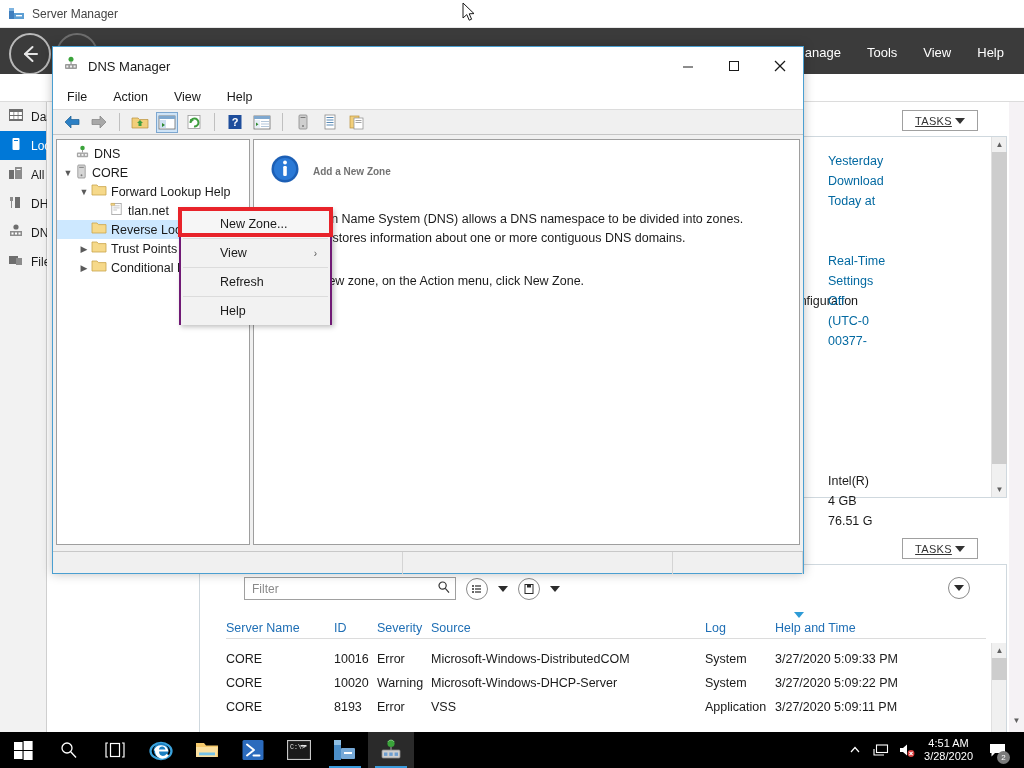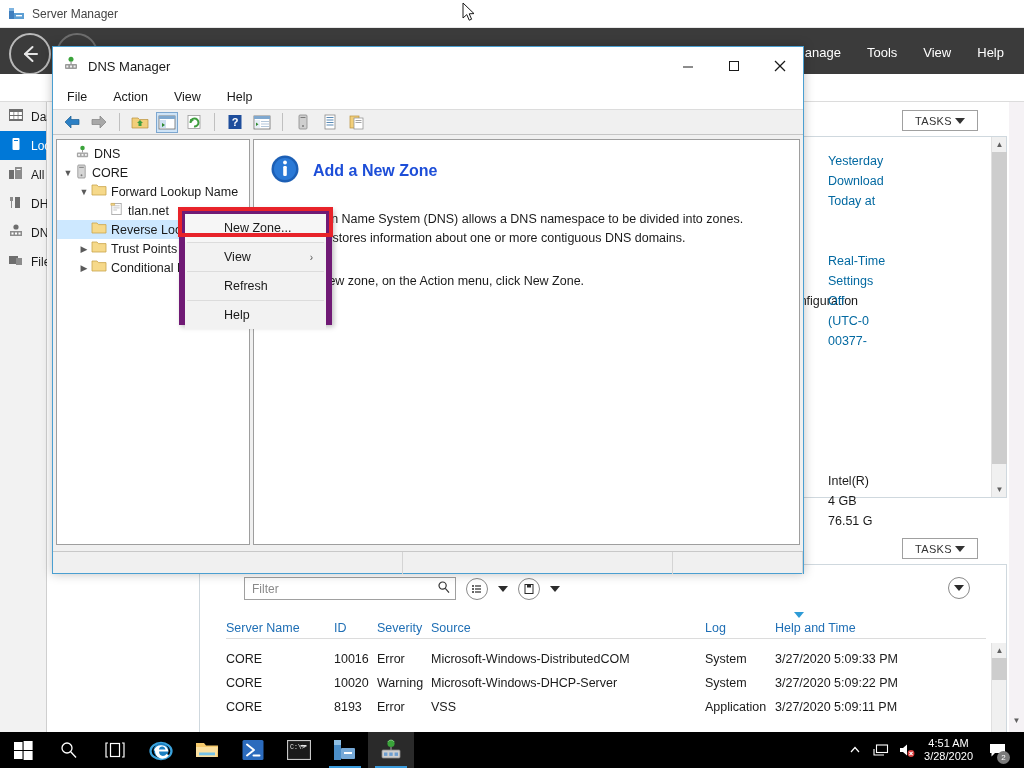--- a/index.html
+++ b/index.html
@@ -60,21 +60,21 @@
     position: absolute; left: 47px; top: 102px; width: 977px; height: 630px;
     background: #ffffff;
   }
   .sm-panel {
     position: absolute; background: #ffffff; border: 1px solid #cfd8de;
   }
   .tasks-btn {
     position: absolute; width: 76px; height: 21px;
     border: 1px solid #a0a0a0; background: #ffffff;
     display: flex; align-items: center; justify-content: center; gap: 3px;
-    font-size: 11px; color: #333; letter-spacing: .3px;
+    font-size: 11px; color: #333; letter-spacing: .3px; text-decoration: underline;
   }
   .tri-down {
     width: 0; height: 0; border-left: 5px solid transparent;
     border-right: 5px solid transparent; border-top: 6px solid #333;
   }
 
   .props-grid {
     position: absolute; font-size: 12.5px; line-height: 20px;
   }
   .props-row { display: flex; }
@@ -175,37 +175,37 @@
     width: 14px; display: flex; align-items: center; justify-content: center;
     font-size: 9px; color: #5a5a5a;
   }
   .tr-label { margin-left: 4px; }
 
   .dns-right {
     flex: 1; background: #ffffff; border: 1px solid #9e9e9e;
     margin-left: 3px; padding: 14px 16px;
   }
   .rz-head { display: flex; align-items: center; gap: 13px; }
-  .rz-title { font-size: 16px; font-weight: bold; color: #1d4ed8; }
+  .rz-title { font-size: 10px; font-weight: bold; color: #737373; }
   .rz-para {
     margin-top: 22px; font-size: 12.5px; color: #1a1a1a; line-height: 19px;
     max-width: 500px;
   }
   .rz-para2 { margin-top: 24px; }
 
   .dns-status {
     position: absolute; left: 0; bottom: 0; width: 750px; height: 22px;
     background: #f0f0f0; border-top: 1px solid #c8c8c8; display: flex;
   }
   .st-cell { border-right: 1px solid #d4d4d4; height: 22px; }
 
   
   .ctx-menu {
     position: absolute; left: 179px; top: 208px; width: 153px; height: 117px;
-    background: #f2f2f2; border: 6px solid #701a75;
+    background: #f2f2f2; border: 2px solid #701a75;
     box-shadow: 2px 2px 5px rgba(0,0,0,.25); z-index: 60;
   }
   .ctx-item {
     height: 28px; display: flex; align-items: center; padding-left: 39px;
     font-size: 12.5px; color: #1a1a1a; position: relative; background: #f2f2f2;
   }
   .ctx-item.first { background: #f6f6f6; }
   .ctx-sep { height: 1px; background: #dcdcdc; margin: 0 2px; }
   .ctx-arrow {
     position: absolute; right: 13px; font-size: 10px; color: #555;
@@ -654,21 +654,21 @@
           </span>
           <span class="tr-label">CORE</span>
         </div>
         <div class="tr-item" style="padding-left:20px">
           <span class="tw">▼</span>
           <span>
             <svg width="16" height="14" viewBox="0 0 16 14">
                 <path d="M1 2 L6 2 L7.4 3.6 L15 3.6 L15 12 L1 12 Z" fill="#f6d98a" stroke="#c9a44c" stroke-width="0.8"></path>
               </svg>
           </span>
-          <span class="tr-label">Forward Lookup Name</span>
+          <span class="tr-label">Forward Lookup Help</span>
         </div>
         <div class="tr-item" style="padding-left:52px">
           <span>
             <svg width="15" height="14" viewBox="0 0 16 14">
                 <rect x="3" y="1" width="10" height="12" fill="#ffffff" stroke="#9a9a9a" stroke-width="0.8"></rect>
                 <rect x="4.6" y="3.2" width="6.8" height="0.9" fill="#b9b9b9"></rect>
                 <rect x="4.6" y="5.4" width="6.8" height="0.9" fill="#b9b9b9"></rect>
                 <rect x="4.6" y="7.6" width="4" height="0.9" fill="#b9b9b9"></rect>
                 <path d="M2 1 L6 1 L6 3 L2 3 Z" fill="#f6d98a" stroke="#c9a44c" stroke-width="0.6"></path>
               </svg>

